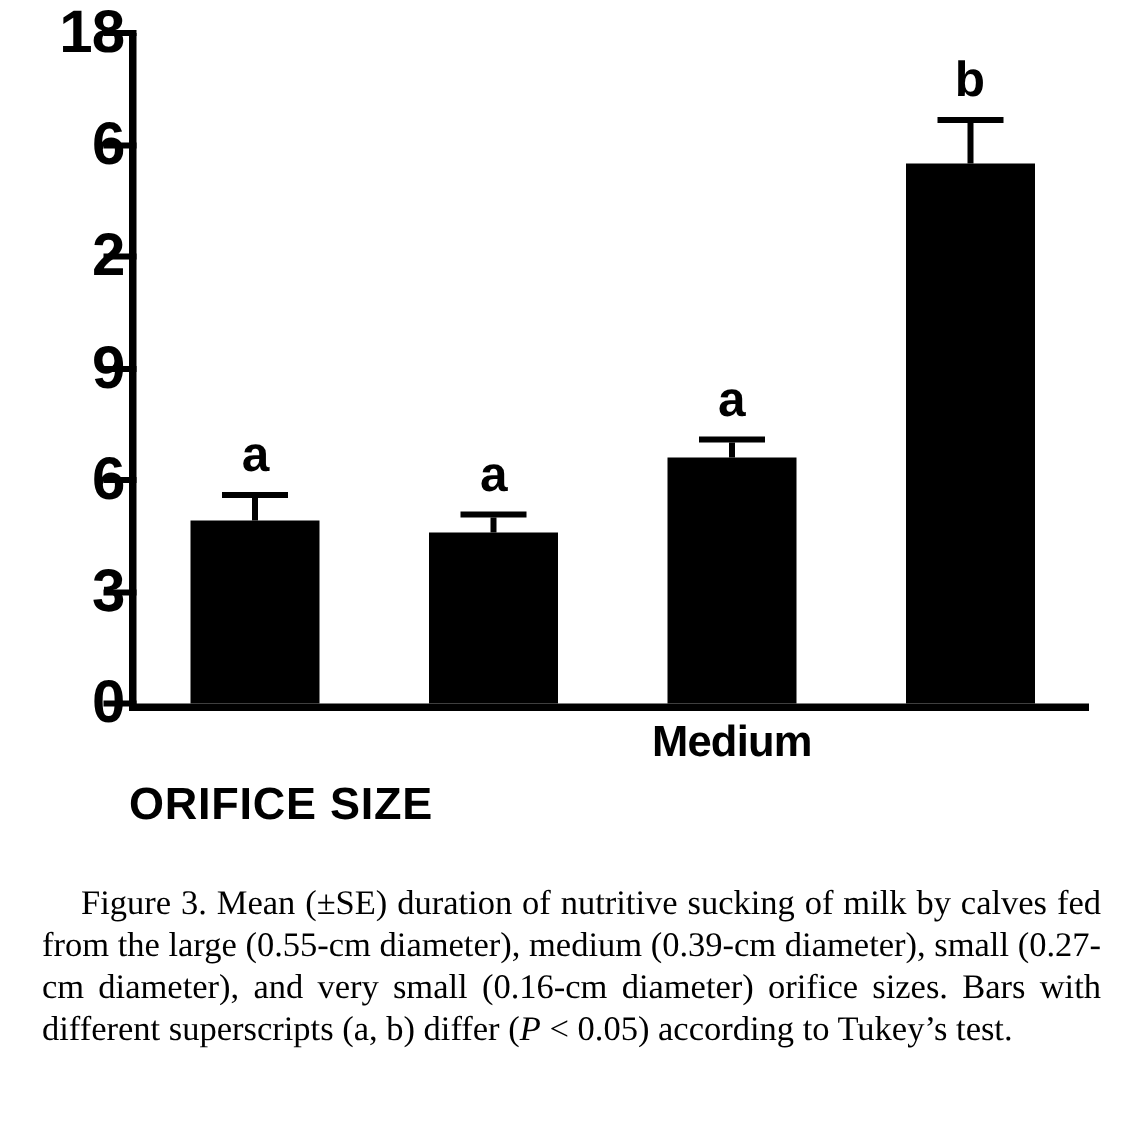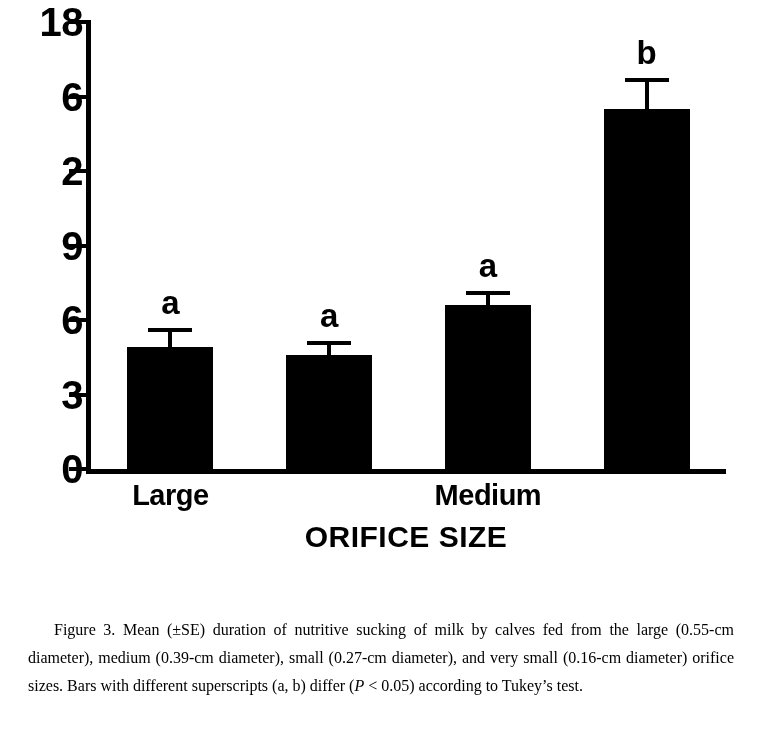--- a/index.html
+++ b/index.html
@@ -124,38 +124,37 @@
     font-weight: bold;
     white-space: nowrap;
     letter-spacing: -0.5px;
   }
 
   #x-axis-title {
     position: absolute;
     left: 86px;
     top: 520px;
     width: 640px;
-    text-align: center;
+    text-align: left;
     font-size: 30px;
     font-weight: bold;
     letter-spacing: 0.5px;
   }
 
   
   #caption {
     position: absolute;
     left: 28px;
     top: 588px;
     width: 706px;
     font-family: "Liberation Serif", serif;
-    font-size: 16px;
+    font-size: 23px;
     line-height: 28px;
     text-align: justify;
     text-justify: inter-word;
-    margin-top: 28px;
   }
   #caption .indent { display: inline-block; width: 26px; }
   .ital { font-style: italic; }
 </style>
 </head>
 <body>
 
 <div id="figure">
 
   <div id="plot">
@@ -192,21 +191,20 @@
           <div class="ylabel" style="top: 0px;">18</div>
         </div>
       </div>
 
     <div id="bars">
         <div class="bar-slot" style="left: 0px; width: 158.75px;">
           <div class="bar" style="height: 121.683px; background: rgb(0, 0, 0);"></div>
           <div class="errbar" style="bottom: 121.683px; height: 14.9px;"></div>
           <div class="errcap" style="bottom: 136.583px;"></div>
           <div class="superscript" style="bottom: 146.583px;">a</div>
-          <div class="xlabel">Large</div>
         </div>
         <div class="bar-slot" style="left: 158.75px; width: 158.75px;">
           <div class="bar" style="height: 114.233px; background: rgb(0, 0, 0);"></div>
           <div class="errbar" style="bottom: 114.233px; height: 9.93333px;"></div>
           <div class="errcap" style="bottom: 124.167px;"></div>
           <div class="superscript" style="bottom: 134.167px;">a</div>
         </div>
         <div class="bar-slot" style="left: 317.5px; width: 158.75px;">
           <div class="bar" style="height: 163.9px; background: rgb(0, 0, 0);"></div>
           <div class="errbar" style="bottom: 163.9px; height: 9.93333px;"></div>

